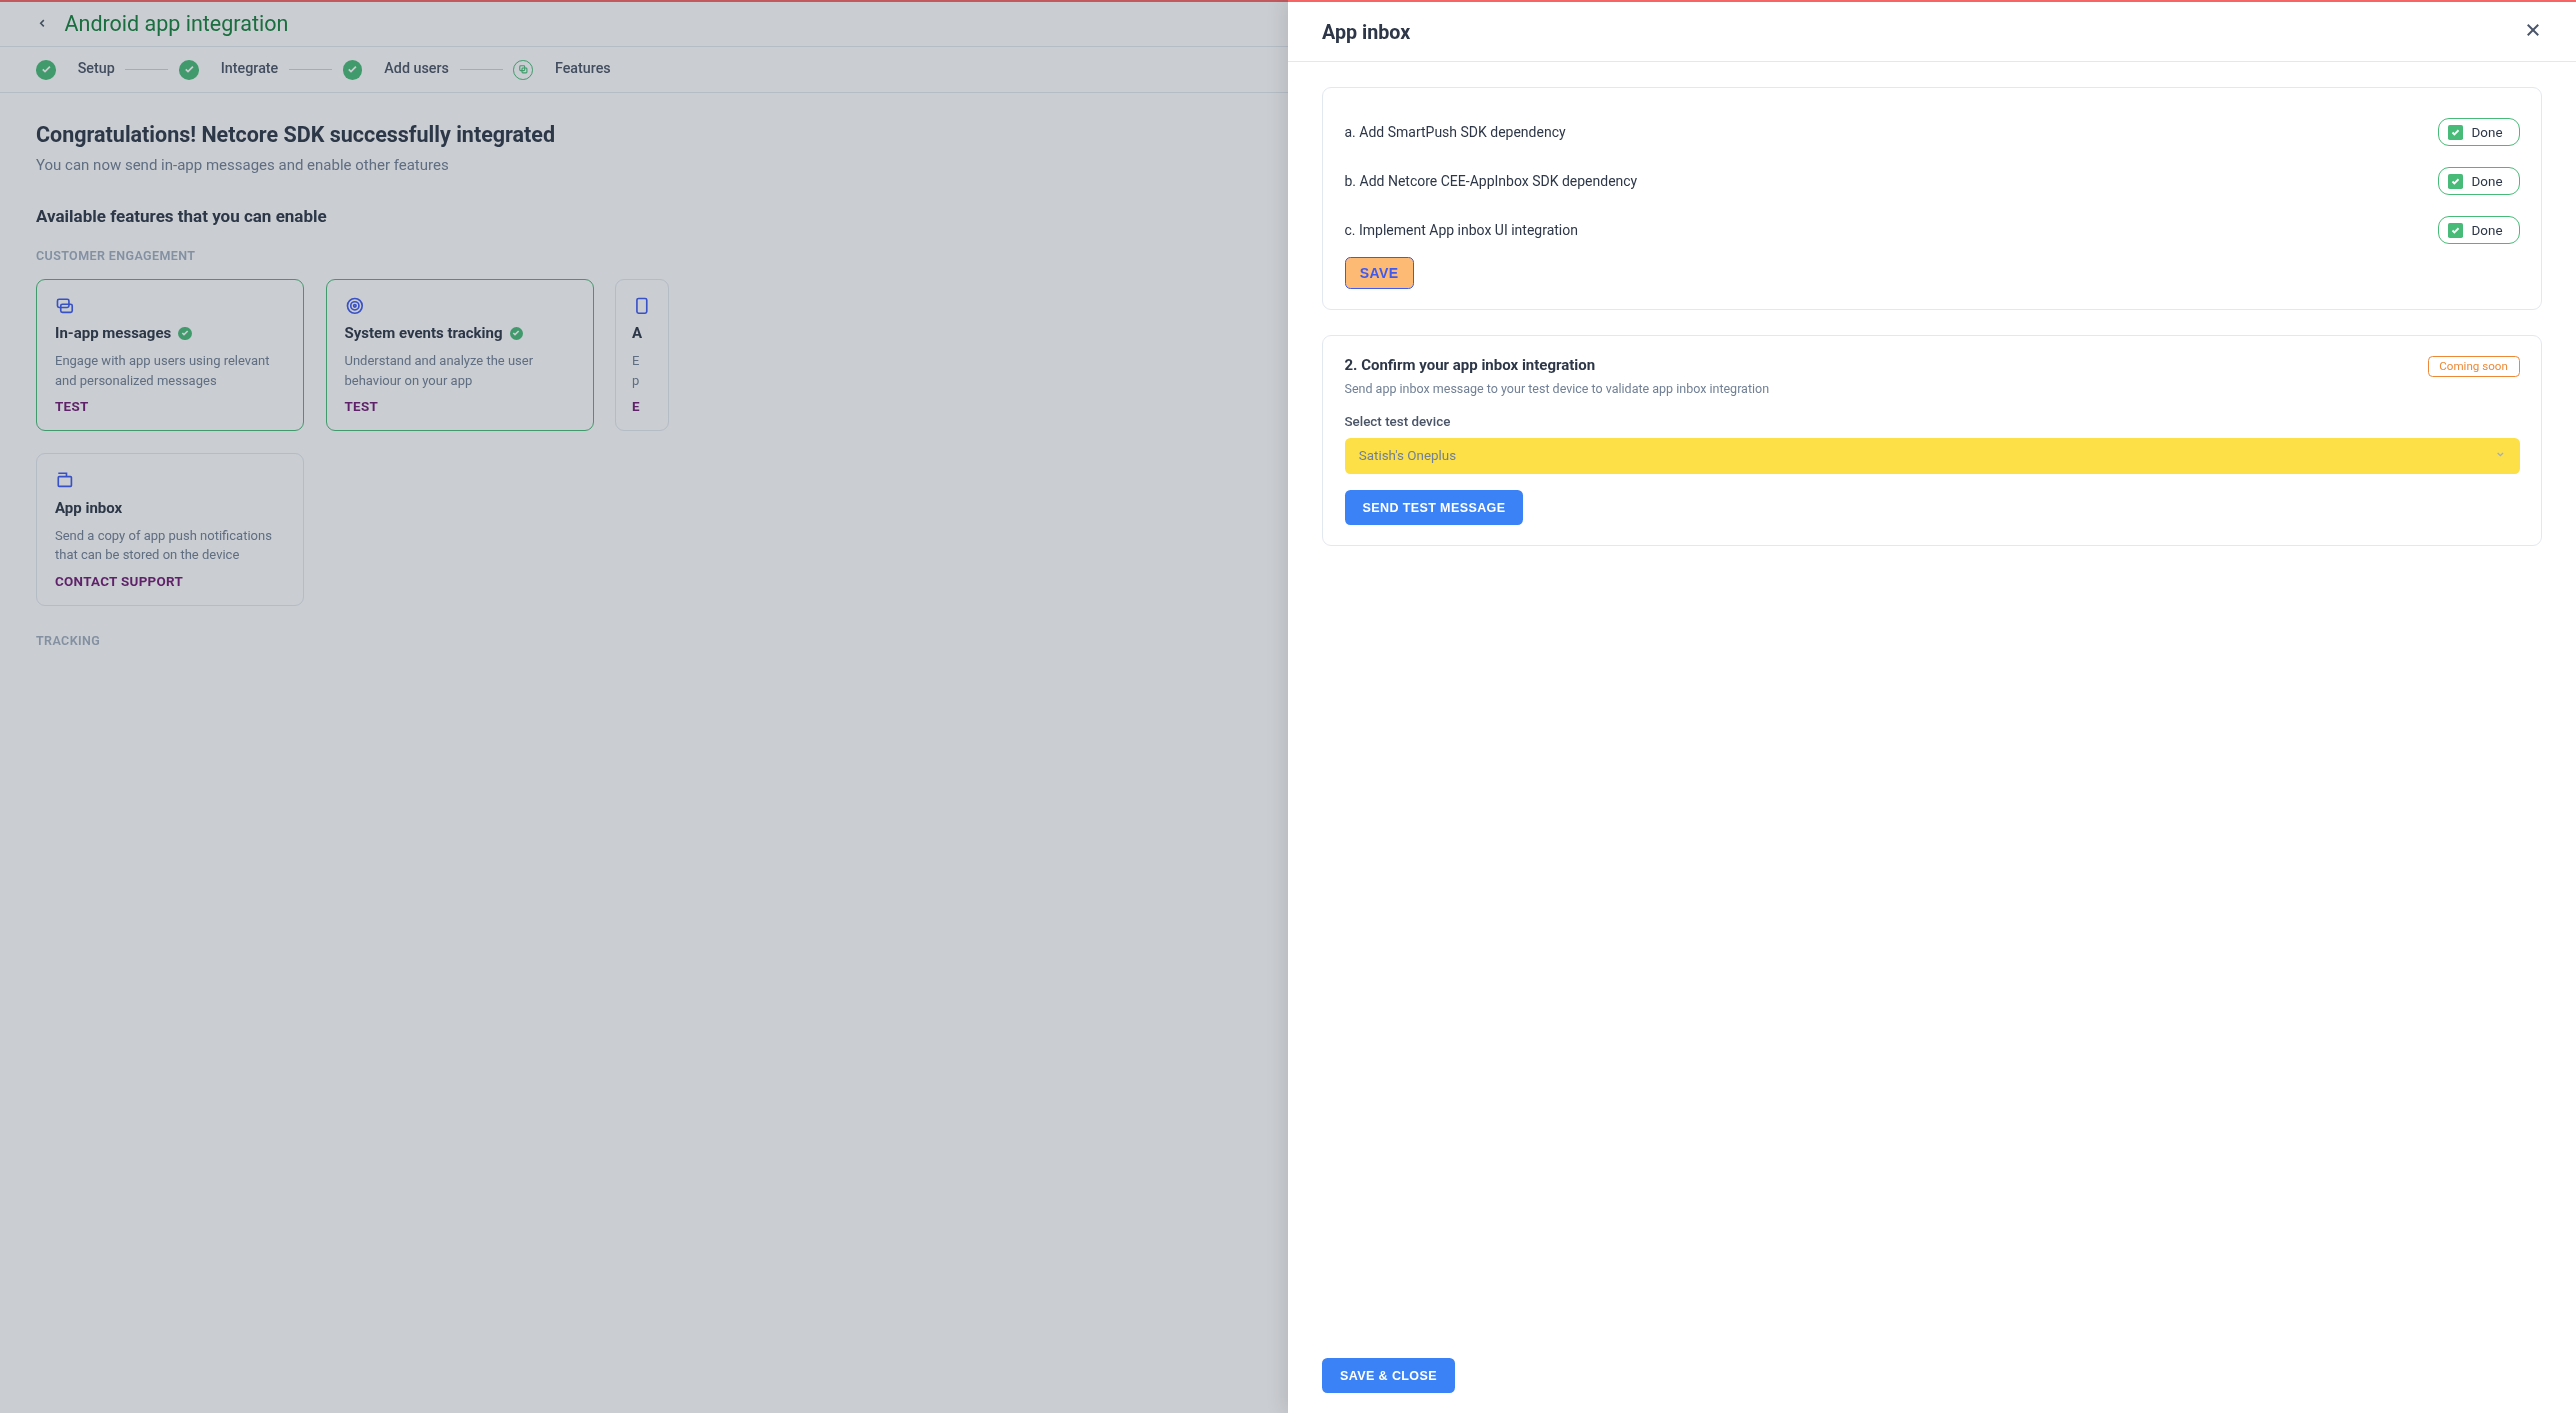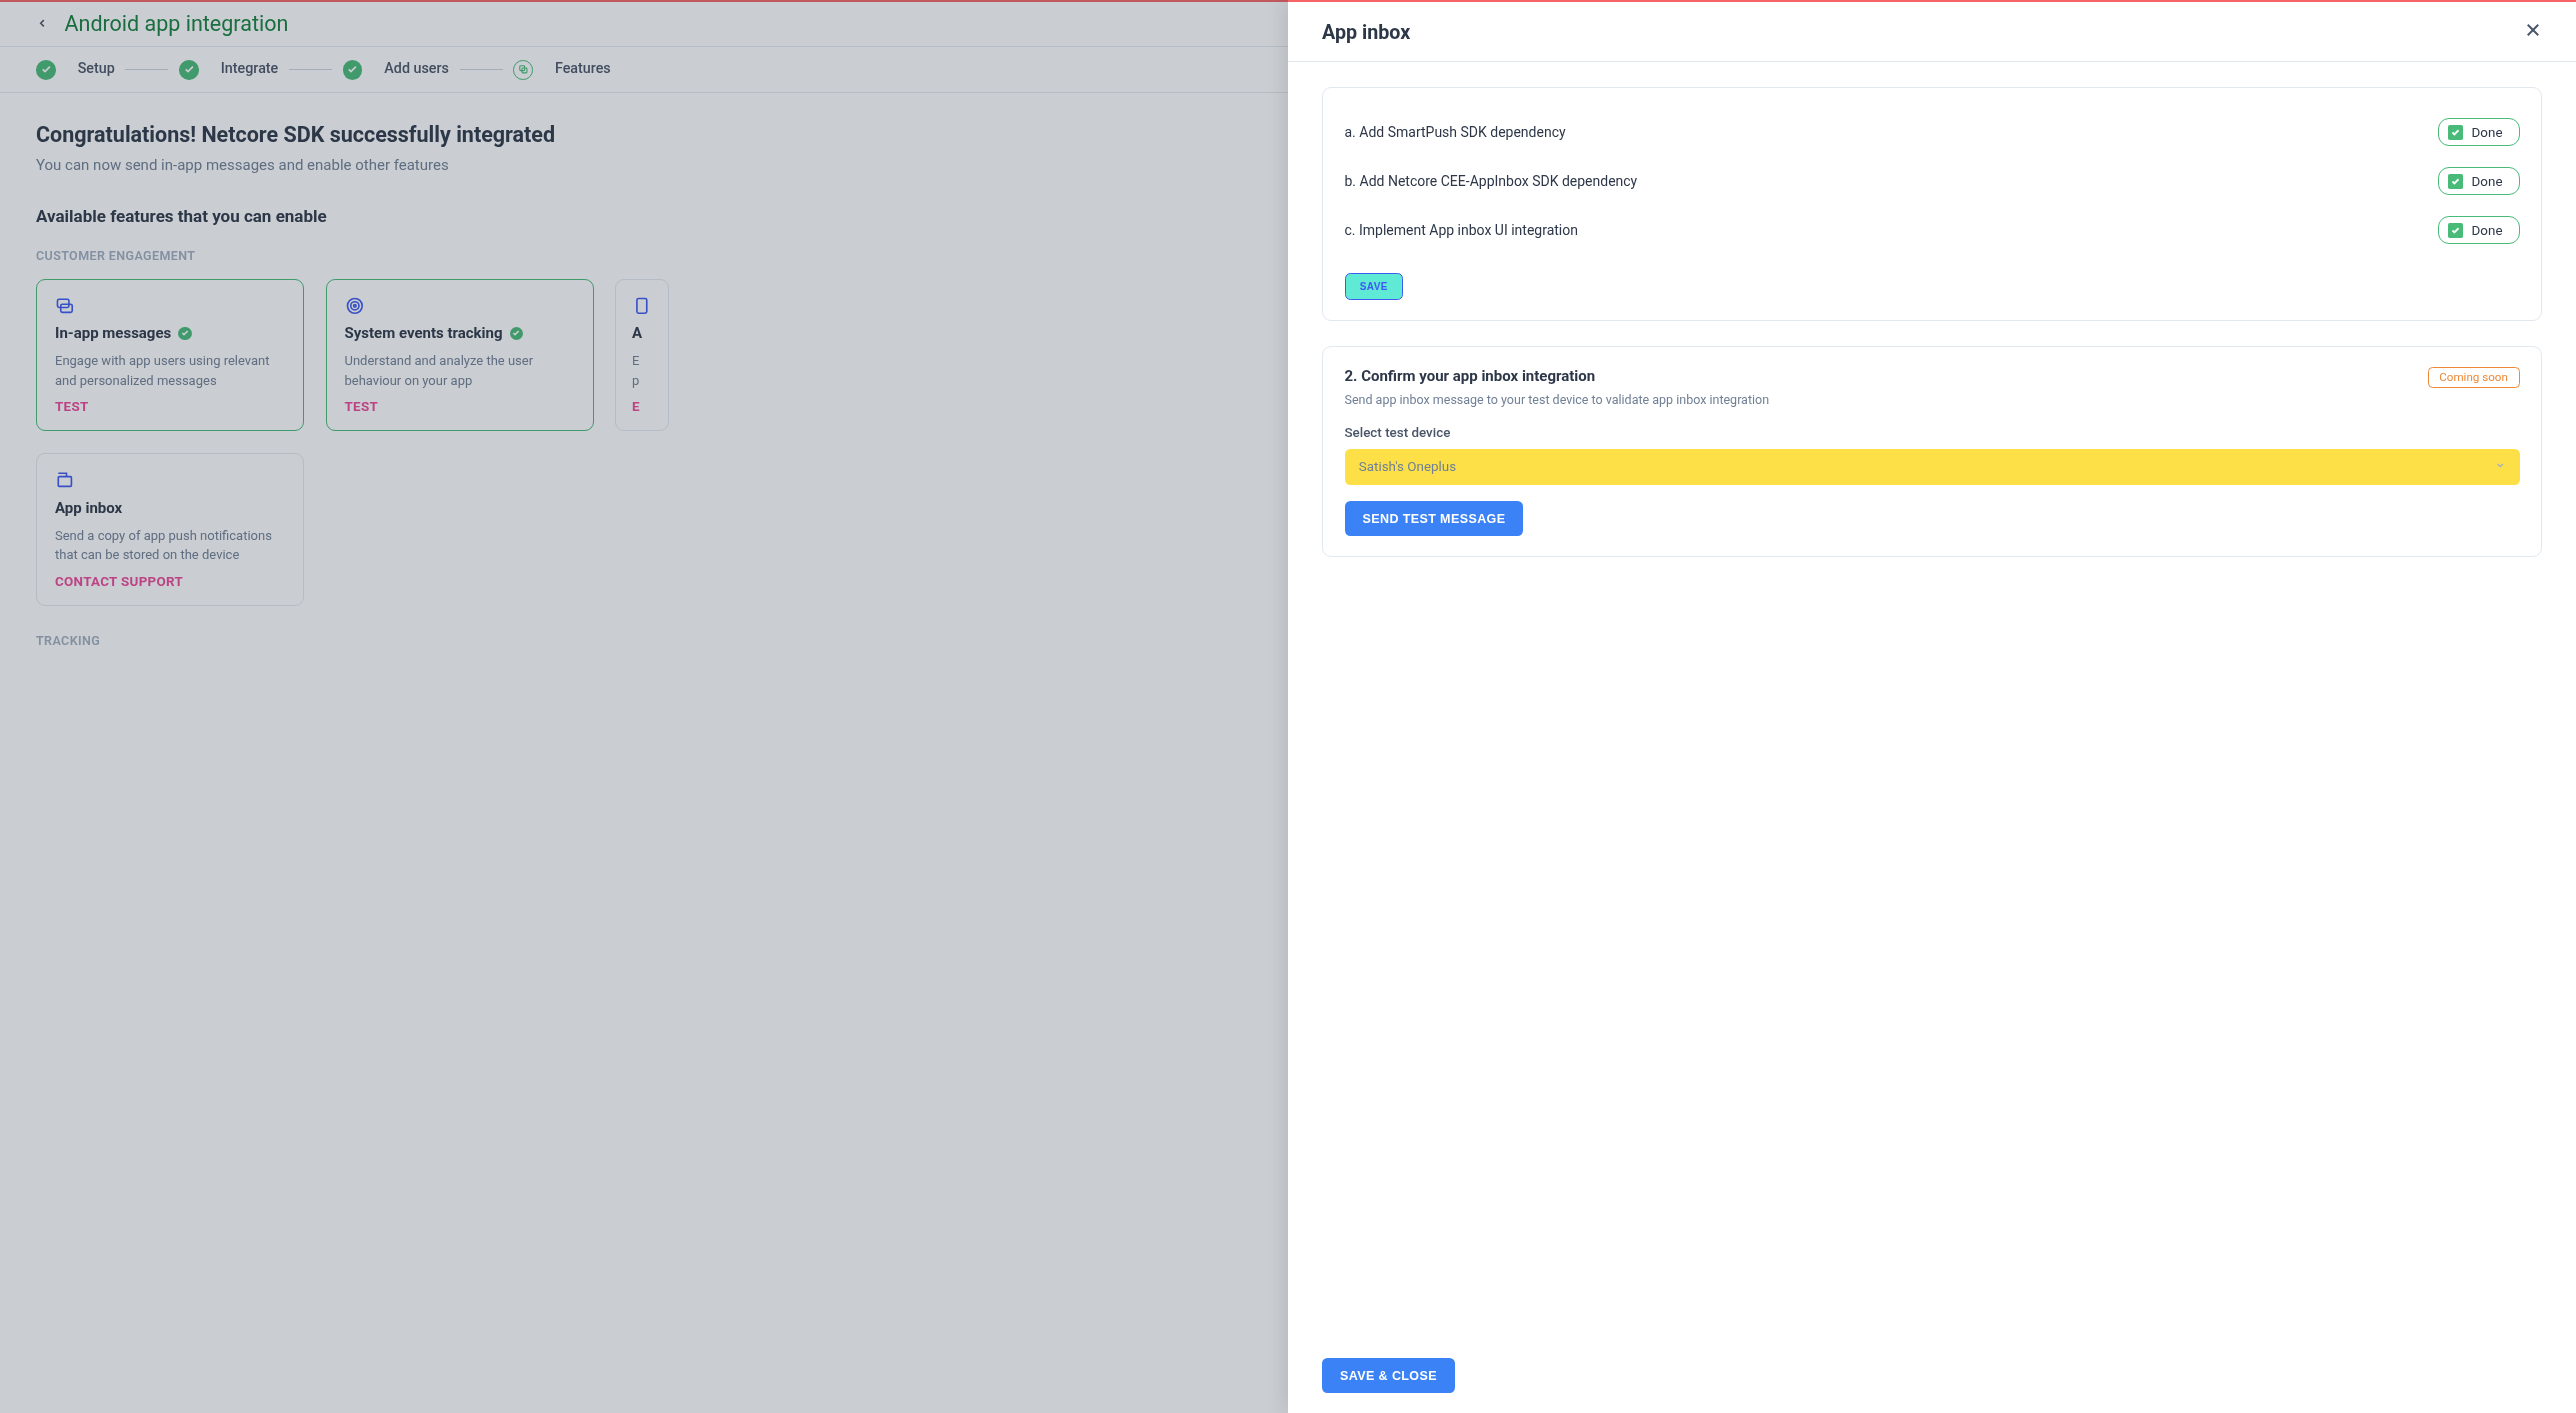--- a/index.html
+++ b/index.html
@@ -54,21 +54,21 @@
   .feature-card.active { border-color: #48bb78; }
   .feature-card.partial { }
   .card-icon { width: 19.7px; height: 19.7px; color: #3d5af1; }
   .card-title-row { display: flex; align-items: center; gap: 7.2px; }
   .card-title { font-size: 15px; font-weight: 700; color: #2d3748; }
   .check-badge {
     width: 13.4px; height: 13.4px; border-radius: 50%; background: #48bb78;
     color: #fff; display: inline-flex; align-items: center; justify-content: center; font-size: 9px;
   }
   .card-desc { font-size: 13px; color: #718096; line-height: 1.5; flex: 1; }
-  .card-action { font-size: 13.4px; font-weight: 700; color: #ec4899; letter-spacing: 0.3px; cursor: pointer; }
+  .card-action { font-size: 13.4px; font-weight: 700; color: #701a75; letter-spacing: 0.3px; cursor: pointer; }
 
   .tracking-label { font-size: 12.5px; letter-spacing: 0.4px; color: #a0aec0; font-weight: 600; margin-top: 27px; }
 
   
   .overlay {
     position: absolute; inset: 0; background: rgba(45,55,72,0.25);
   }
   .drawer {
     position: absolute; top: 0; right: 0; bottom: 0; width: 50%;
     background: #fff; display: flex; flex-direction: column;
@@ -94,22 +94,22 @@
   .task-text { font-size: 14px; color: #2d3748; }
   .done-chip {
     display: flex; align-items: center; gap: 9px; border: 1.3px solid #48bb78;
     border-radius: 11px; padding: 5.4px 16px 5.4px 9px; color: #2d3748; font-size: 13.4px;
   }
   .done-check {
     width: 15px; height: 15px; background: #48bb78; border-radius: 1.8px;
     display: flex; align-items: center; justify-content: center; color: #fff; font-size: 9.8px;
   }
   .save-btn {
-    margin-top: 18px; border: 1.3px solid #3d5af1; color: #3d5af1; background: #5eead4;
-    font-size: 10px; font-weight: 600; letter-spacing: 0.4px; padding: 7.2px 14.3px;
+    margin-top: 2px; border: 1.3px solid #3d5af1; color: #3d5af1; background: #fdba74;
+    font-size: 14px; font-weight: 600; letter-spacing: 0.4px; padding: 7.2px 14.3px;
     border-radius: 5.4px; cursor: pointer;
   }
 
   .panel2-head { display: flex; justify-content: space-between; align-items: flex-start; margin-bottom: 3.6px; }
   .panel2-title { font-size: 15px; font-weight: 700; }
   .coming-soon {
     border: 1.3px solid #ed8936; color: #ed8936; font-size: 11.6px;
     padding: 2.7px 10.7px; border-radius: 4.5px; white-space: nowrap;
   }
   .panel2-sub { font-size: 12.5px; color: #718096; margin-bottom: 18px; }

